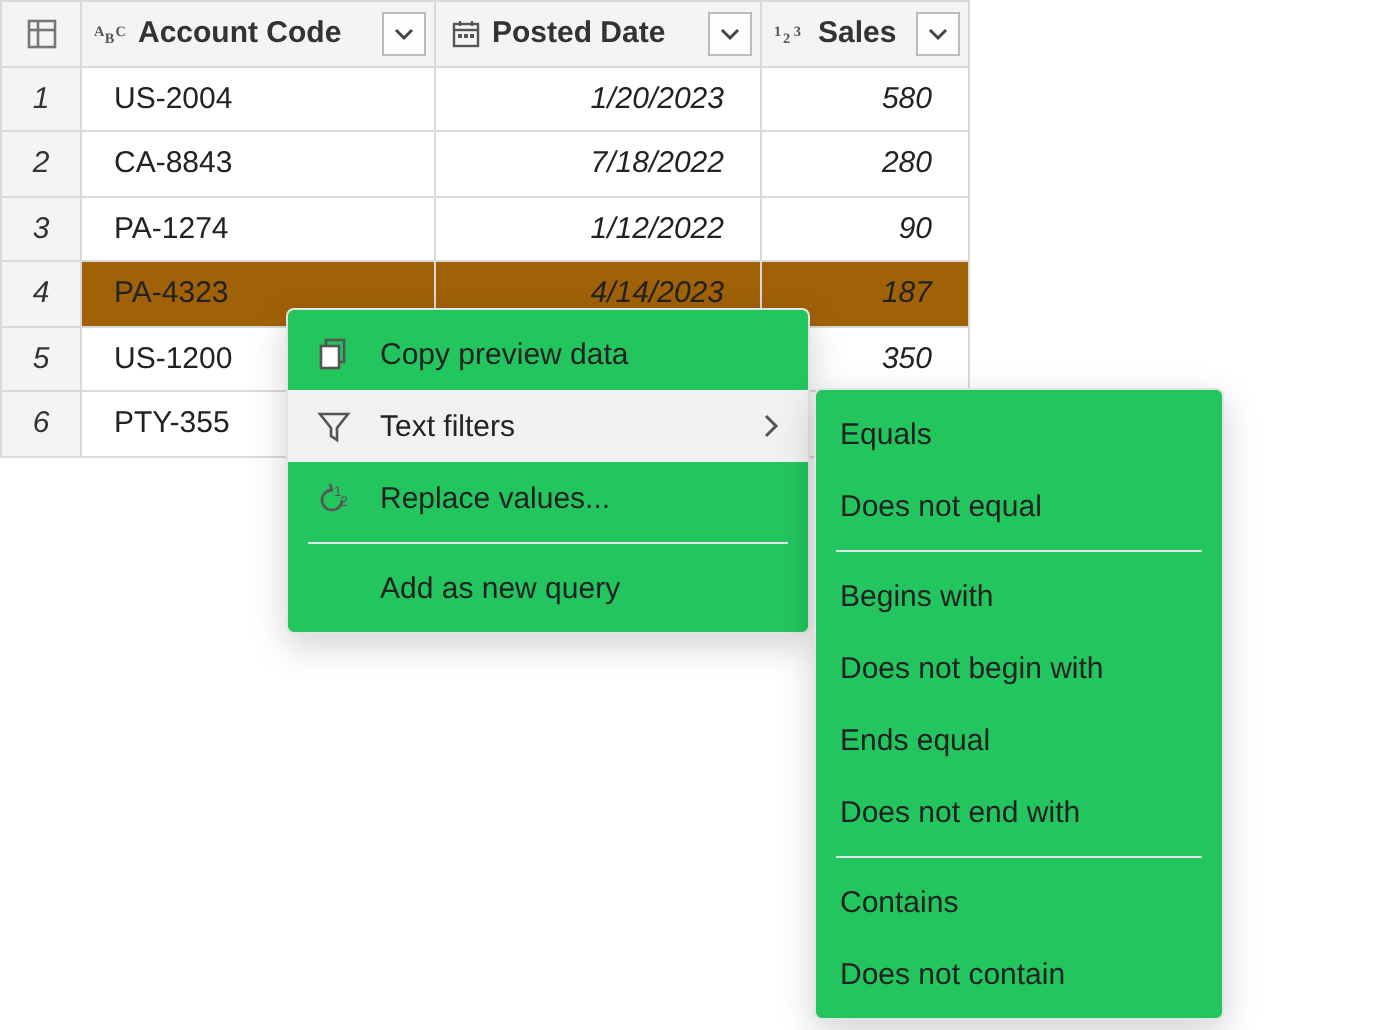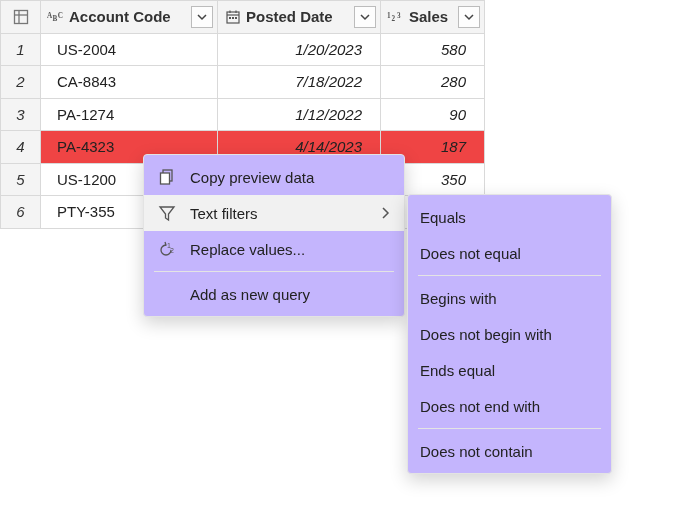--- a/index.html
+++ b/index.html
@@ -62,29 +62,29 @@
     justify-content: center;
     cursor: pointer;
   }
   .dd-btn svg { display:block; }
   .cell-text {
     padding: 0 8px;
     display:block;
     white-space: nowrap;
     overflow:hidden;
   }
-  .selected-row td:not(.rownum) { background:#ef4444;margin-left:12px; }
+  .selected-row td:not(.rownum) { background:#a16207;margin-left:12px; }
   .col-posted-cell { text-align: right; font-style: italic; padding-right:10px !important;}
   .col-sales-cell  { text-align: right; font-style: italic; padding-right:10px !important;}
   .col-account-cell { text-align:left; padding-left:8px !important;}
 
   
   .menu {
     position: absolute;
-    background: #c4b5fd;
+    background: #22c55e;
     border: 1px solid #e3e3e3;
     box-shadow: 0 6px 18px rgba(0,0,0,0.18);
     border-radius: 4px;
     padding: 4px 0;
     font-size: 15px;
     color: #222;
   }
   .menu-item {
     display: flex;
     align-items: center;
@@ -325,15 +325,18 @@
     <span>Does not begin with</span>
   </div>
   <div class="menu-item">
     <span>Ends equal</span>
   </div>
   <div class="menu-item">
     <span>Does not end with</span>
   </div>
   <div class="menu-sep"></div>
   <div class="menu-item">
+    <span>Contains</span>
+  </div>
+  <div class="menu-item">
     <span>Does not contain</span>
   </div>
 </div>
 
 </body></html>

